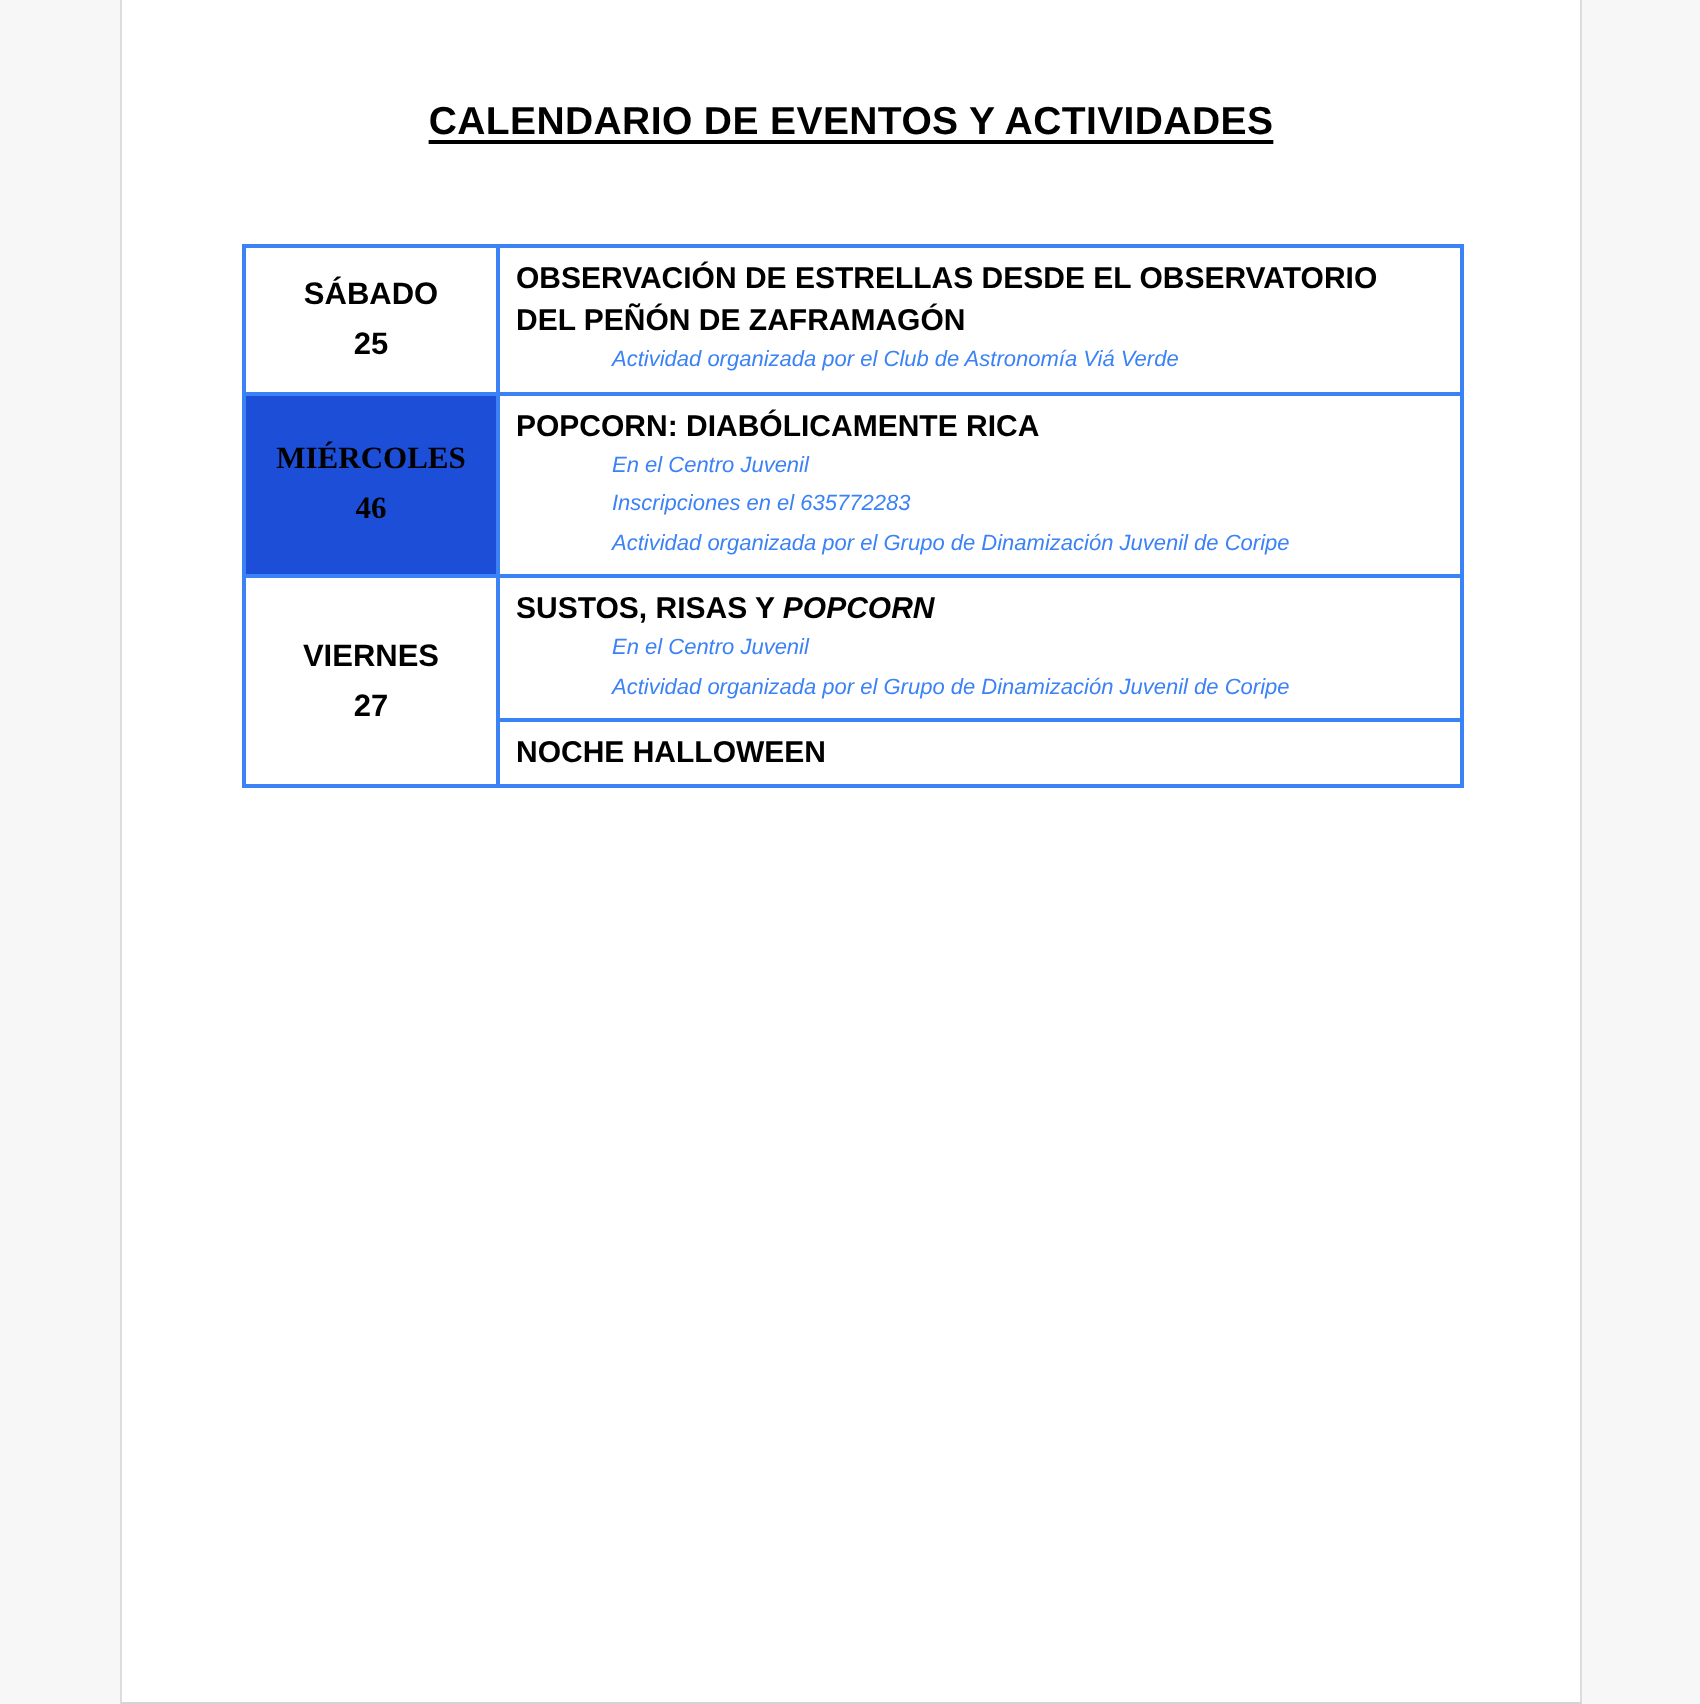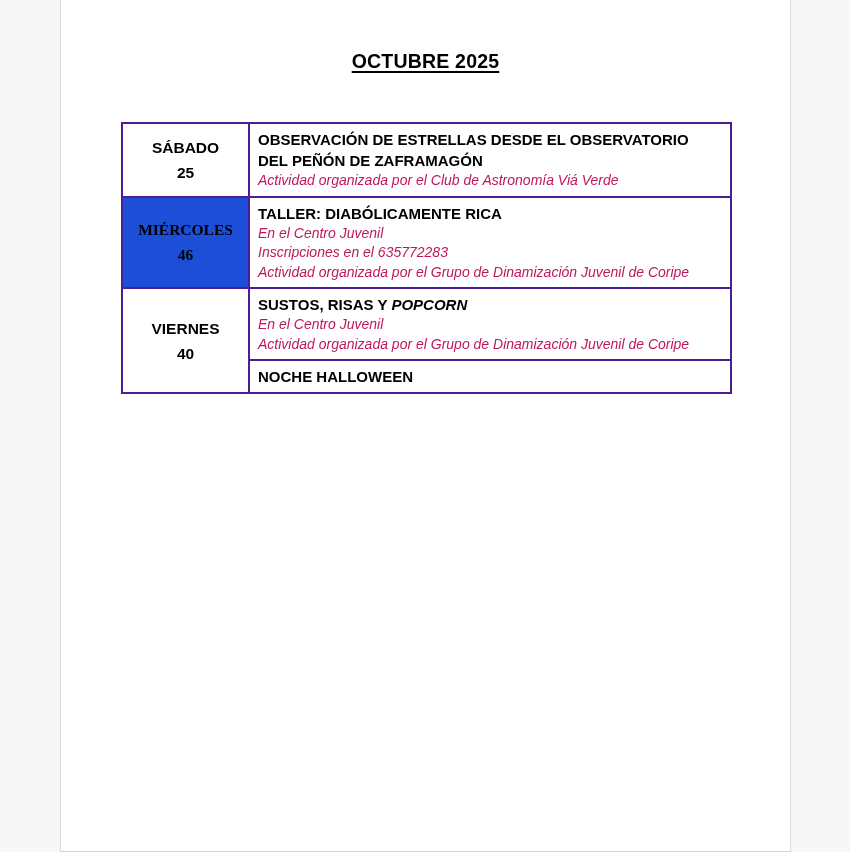--- a/index.html
+++ b/index.html
@@ -41,21 +41,21 @@
     text-underline-offset: 3px;
   }
   table.events-table {
     position: absolute;
     left: 60px; top: 122px;
     width: 609px;
     border-collapse: collapse;
     table-layout: fixed;
   }
   table.events-table, table.events-table td {
-    border: 2px solid #4c1d95;
+    border: 2px solid #3b82f6;
   }
   td.day-cell {
     width: 127px;
     text-align: center;
     vertical-align: middle;
     font-weight: bold;
     font-size: 15.5px;
     line-height: 25px;
     background: #ffffff;
   }
@@ -68,38 +68,39 @@
     border-radius: 15px;
   }
   .event-title {
     font-weight: bold;
     font-size: 15px;
     line-height: 21px;
   }
   .event-title .italic-part { font-style: italic; text-align: right; }
   .event-detail {
     font-style: italic;
-    font-size: 14px;
+    font-size: 11px;
     line-height: 19.5px;
-    color: #be185d;
+    color: #3b82f6;
+    margin-left: 48px;
   }
   .event-detail:first-of-type { margin-top: 2px; }
   tr.row-1 { height: 73px; }
   tr.row-2 { height: 88px; }
   tr.row-3 { height: 70px; }
   tr.row-4 { height: 32px; }
 </style>
 </head>
 <body>
 
 <div class="viewer-canvas">
   <div class="doc-page">
 
     <div class="doc-title">
-      <div><span class="title-line">OCTUBRE 2025</span></div>
+      <div><span class="title-line">CALENDARIO DE EVENTOS Y ACTIVIDADES</span></div>
     </div>
 
     <table class="events-table">
       <tbody>
           <tr class="row-1">
         <td class="day-cell">
           <div>SÁBADO</div>
           <div>25</div>
         </td>
         <td class="event-cell">
@@ -107,31 +108,31 @@
           <div class="event-detail">Actividad organizada por el Club de Astronomía Viá Verde</div>
         </td>
       </tr>
 
       <tr class="row-2">
         <td class="day-cell highlight">
           <div>MIÉRCOLES</div>
           <div>46</div>
         </td>
         <td class="event-cell">
-          <div class="event-title">TALLER: DIABÓLICAMENTE RICA</div>
+          <div class="event-title">POPCORN: DIABÓLICAMENTE RICA</div>
           <div class="event-detail">En el Centro Juvenil</div>
           <div class="event-detail">Inscripciones en el 635772283</div>
           <div class="event-detail">Actividad organizada por el Grupo de Dinamización Juvenil de Coripe</div>
         </td>
       </tr>
 
       <tr class="row-3">
         <td class="day-cell" rowspan="2">
           <div>VIERNES</div>
-          <div>40</div>
+          <div>27</div>
         </td>
         <td class="event-cell">
           <div class="event-title"><span>SUSTOS, RISAS Y </span><span class="italic-part">POPCORN</span></div>
           <div class="event-detail">En el Centro Juvenil</div>
           <div class="event-detail">Actividad organizada por el Grupo de Dinamización Juvenil de Coripe</div>
         </td>
       </tr>
 
       <tr class="row-4">
         <td class="event-cell">

